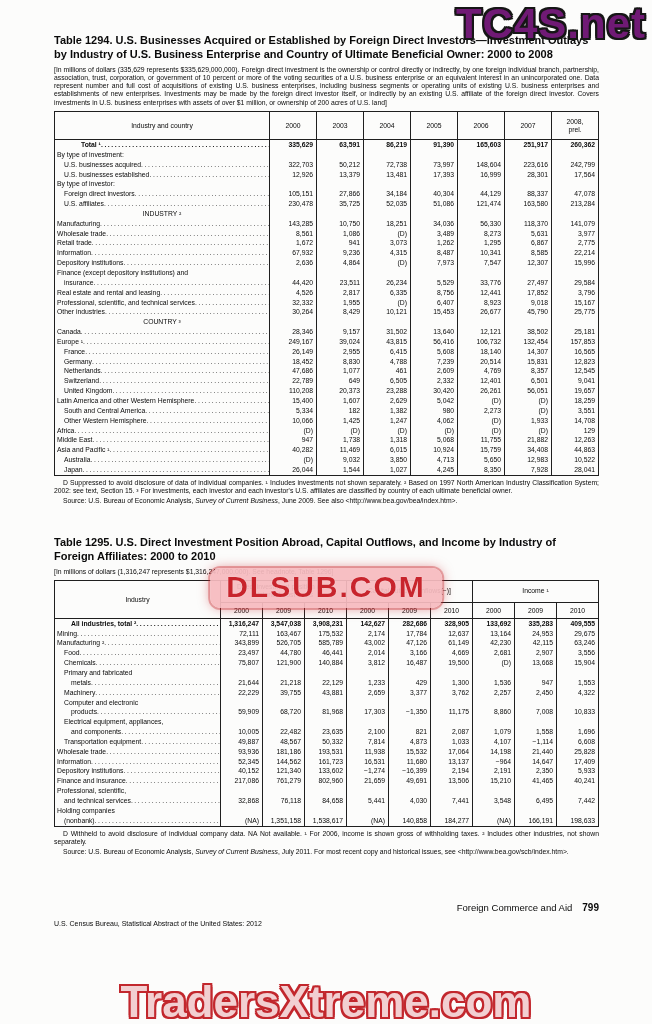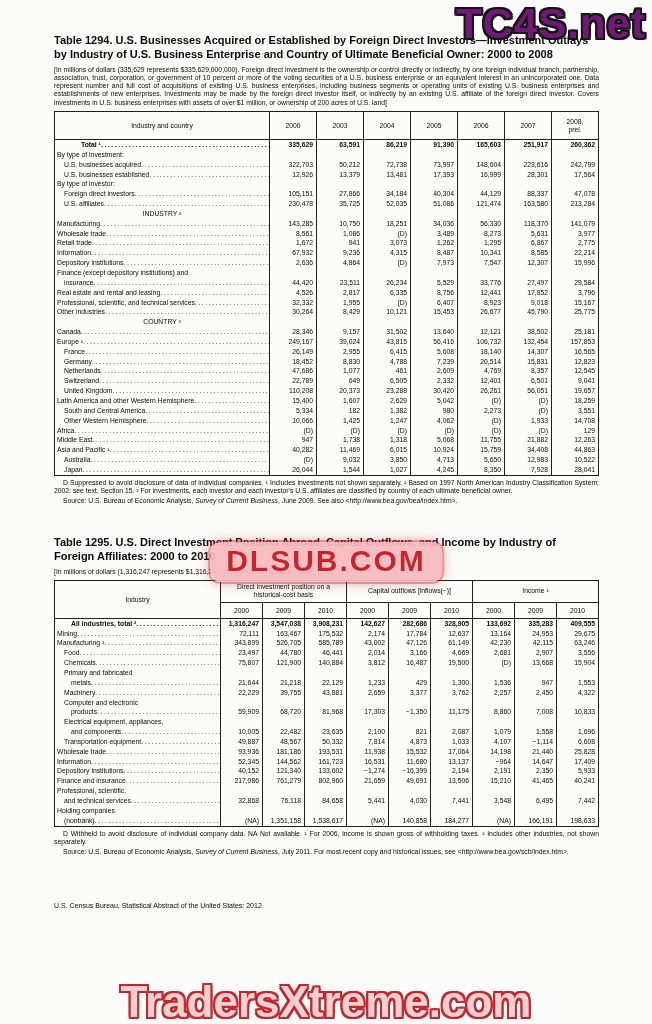--- a/index.html
+++ b/index.html
@@ -31,21 +31,21 @@
   .source{margin-top:2px;}
   .block2{margin-top:30px;}
   .pagefoot{margin-top:46px;}
   .foot-right{text-align:right;font-size:9.5px;}
   .foot-page{font-weight:700;font-size:10px;margin-left:10px;}
   .foot-left{font-size:7px;margin-top:7px;}
   .wm{position:absolute;font-weight:700;white-space:nowrap;pointer-events:none;z-index:5;}
   .wm-top{top:0;right:6px;font-size:42px;color:#701a75;letter-spacing:1px;
     text-shadow:-2px -2px 0 #161616,2px -2px 0 #161616,-2px 2px 0 #161616,2px 2px 0 #161616,
                 0 -2px 0 #161616,0 2px 0 #161616,-2px 0 0 #161616,2px 0 0 #161616;}
-  .wm-mid{top:542px;left:50%;transform:translateX(-50%);font-size:30px;color:#c8242c;
+  .wm-mid{top:568px;left:50%;transform:translateX(-50%);font-size:30px;color:#c8242c;
     background:rgba(246,186,190,.93);padding:2px 16px 4px;border-radius:10px;letter-spacing:2px;
     text-shadow:0 0 1px #fff;
     box-shadow:0 0 0 2px rgba(200,36,44,.35),0 0 12px rgba(200,36,44,.5);}
   .wm-bottom{top:977px;left:50%;transform:translateX(-50%);font-size:44px;color:#f2cfd1;
     text-shadow:-2px -2px 0 #c2272d,2px -2px 0 #c2272d,-2px 2px 0 #c2272d,2px 2px 0 #c2272d,
                 0 -2px 0 #c2272d,0 2px 0 #c2272d,-2px 0 0 #c2272d,2px 0 0 #c2272d;}
   i{font-style:italic;}
 </style>
 </head>
 <body>
@@ -976,20 +976,23 @@
             <td class="num">166,191</td>
             <td class="num">198,633</td>
           </tr>
         </tbody>
       </table>
     <p class="footnote">D Withheld to avoid disclosure of individual company data. NA Not available. ¹ For 2006, income is shown gross of withholding taxes. ² Includes other industries, not shown separately.</p>
     <p class="footnote source"><span>Source: U.S. Bureau of Economic Analysis, </span><i>Survey of Current Business</i><span>, July 2011. For most recent copy and historical issues, see &lt;http://www.bea.gov/scb/index.htm&gt;.</span></p>
   </section>
 
   <div class="pagefoot">
+    <div class="foot-right">
+      <span>Foreign Commerce and Aid</span><span class="foot-page">799</span>
+    </div>
     <div class="foot-left">U.S. Census Bureau, Statistical Abstract of the United States: 2012</div>
   </div>
 
 </div>
 
 <div class="wm wm-top">TC4S.net</div>
 <div class="wm wm-mid">DLSUB.COM</div>
 <div class="wm wm-bottom">TradersXtreme.com</div>
 
 </body></html>

